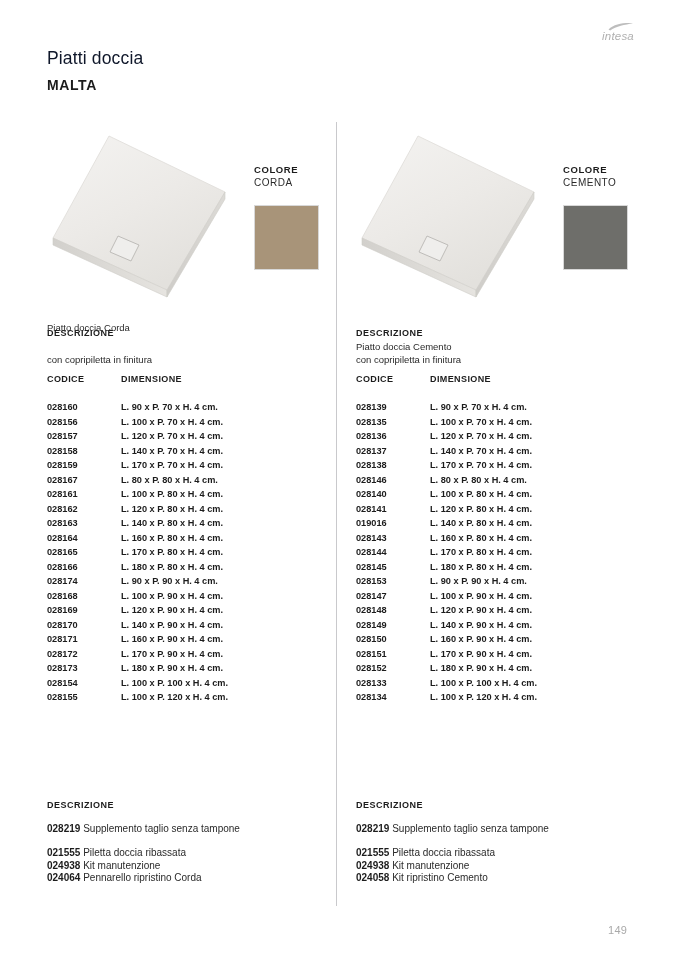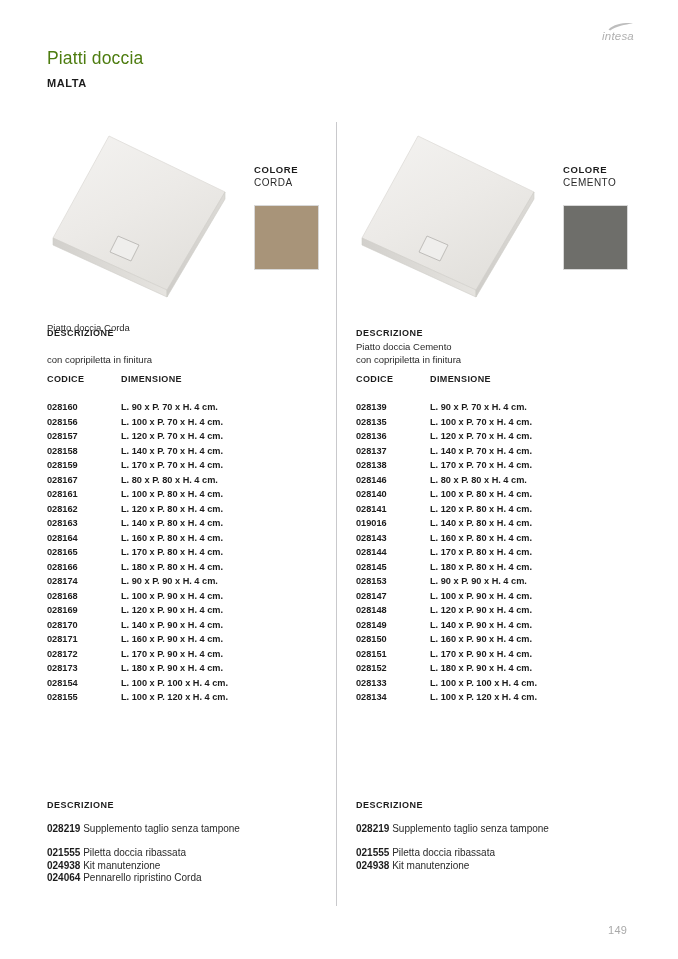--- a/index.html
+++ b/index.html
@@ -44,27 +44,27 @@
   }
 
   
   .page-title {
     position: absolute;
     left: 47px;
     top: 48px;
     font-size: 17.5px;
     font-weight: 400;
     letter-spacing: 0.15px;
-    color: #4d7c0f;
+    color: #0f172a;
   }
   .page-subtitle {
     position: absolute;
     left: 47px;
     top: 77px;
-    font-size: 11px;
+    font-size: 14px;
     font-weight: 700;
     letter-spacing: 0.6px;
     color: #1c1c1c;
   }
 
   
   .divider {
     position: absolute;
     left: 336px;
     top: 122px;
@@ -504,16 +504,17 @@
       </div>
     </div>
 
   <div class="acc-head">DESCRIZIONE</div>
   <div class="acc-group acc-group-a">
       <div class="acc-row"><span class="acc-code">028219</span><span class="acc-desc"> Supplemento taglio senza tampone</span></div>
     </div>
   <div class="acc-group acc-group-b">
       <div class="acc-row"><span class="acc-code">021555</span><span class="acc-desc"> Piletta doccia ribassata</span></div>
       <div class="acc-row"><span class="acc-code">024938</span><span class="acc-desc"> Kit manutenzione</span></div>
+      <div class="acc-row"><span class="acc-code">024058</span><span class="acc-desc"> Kit ripristino Cemento</span></div>
     </div>
 </div>
 
 <div class="page-number">149</div>
 
 </body></html>

